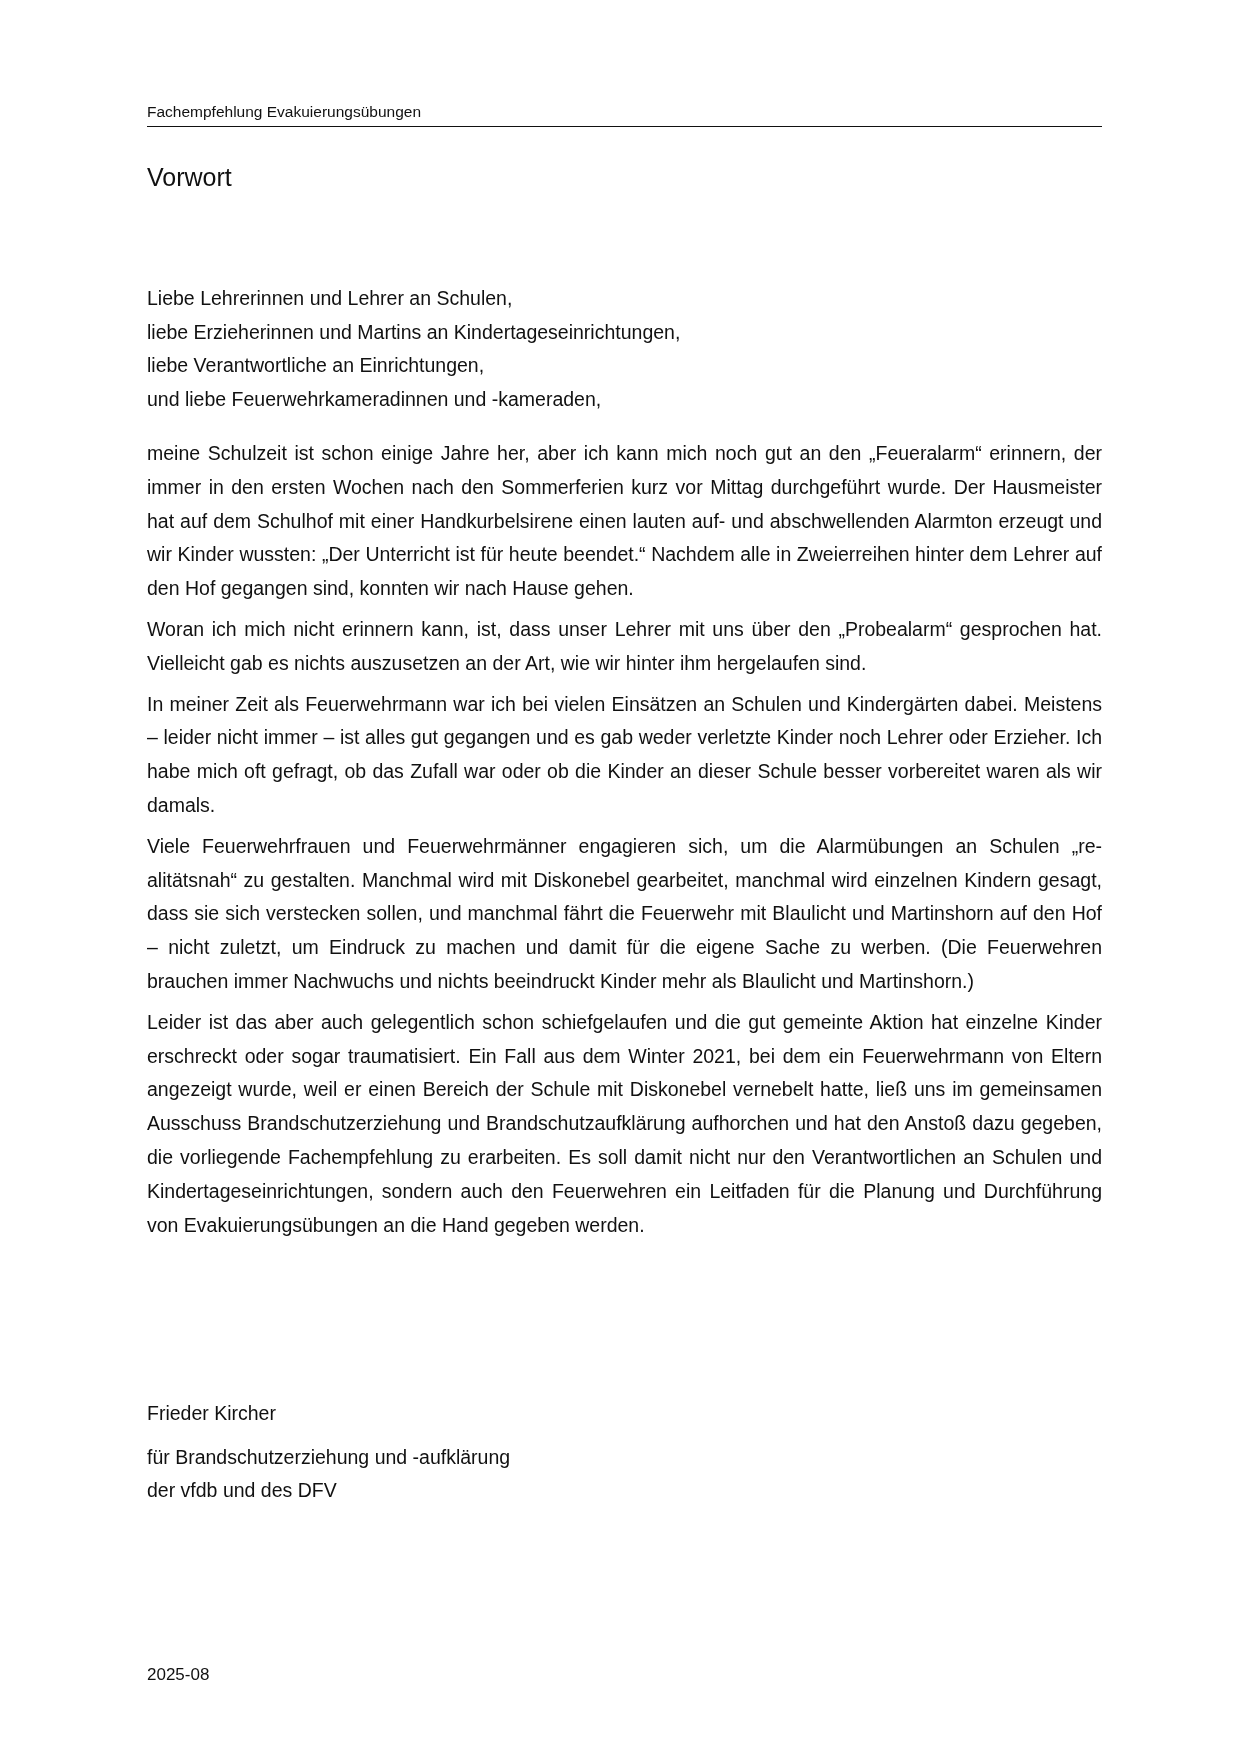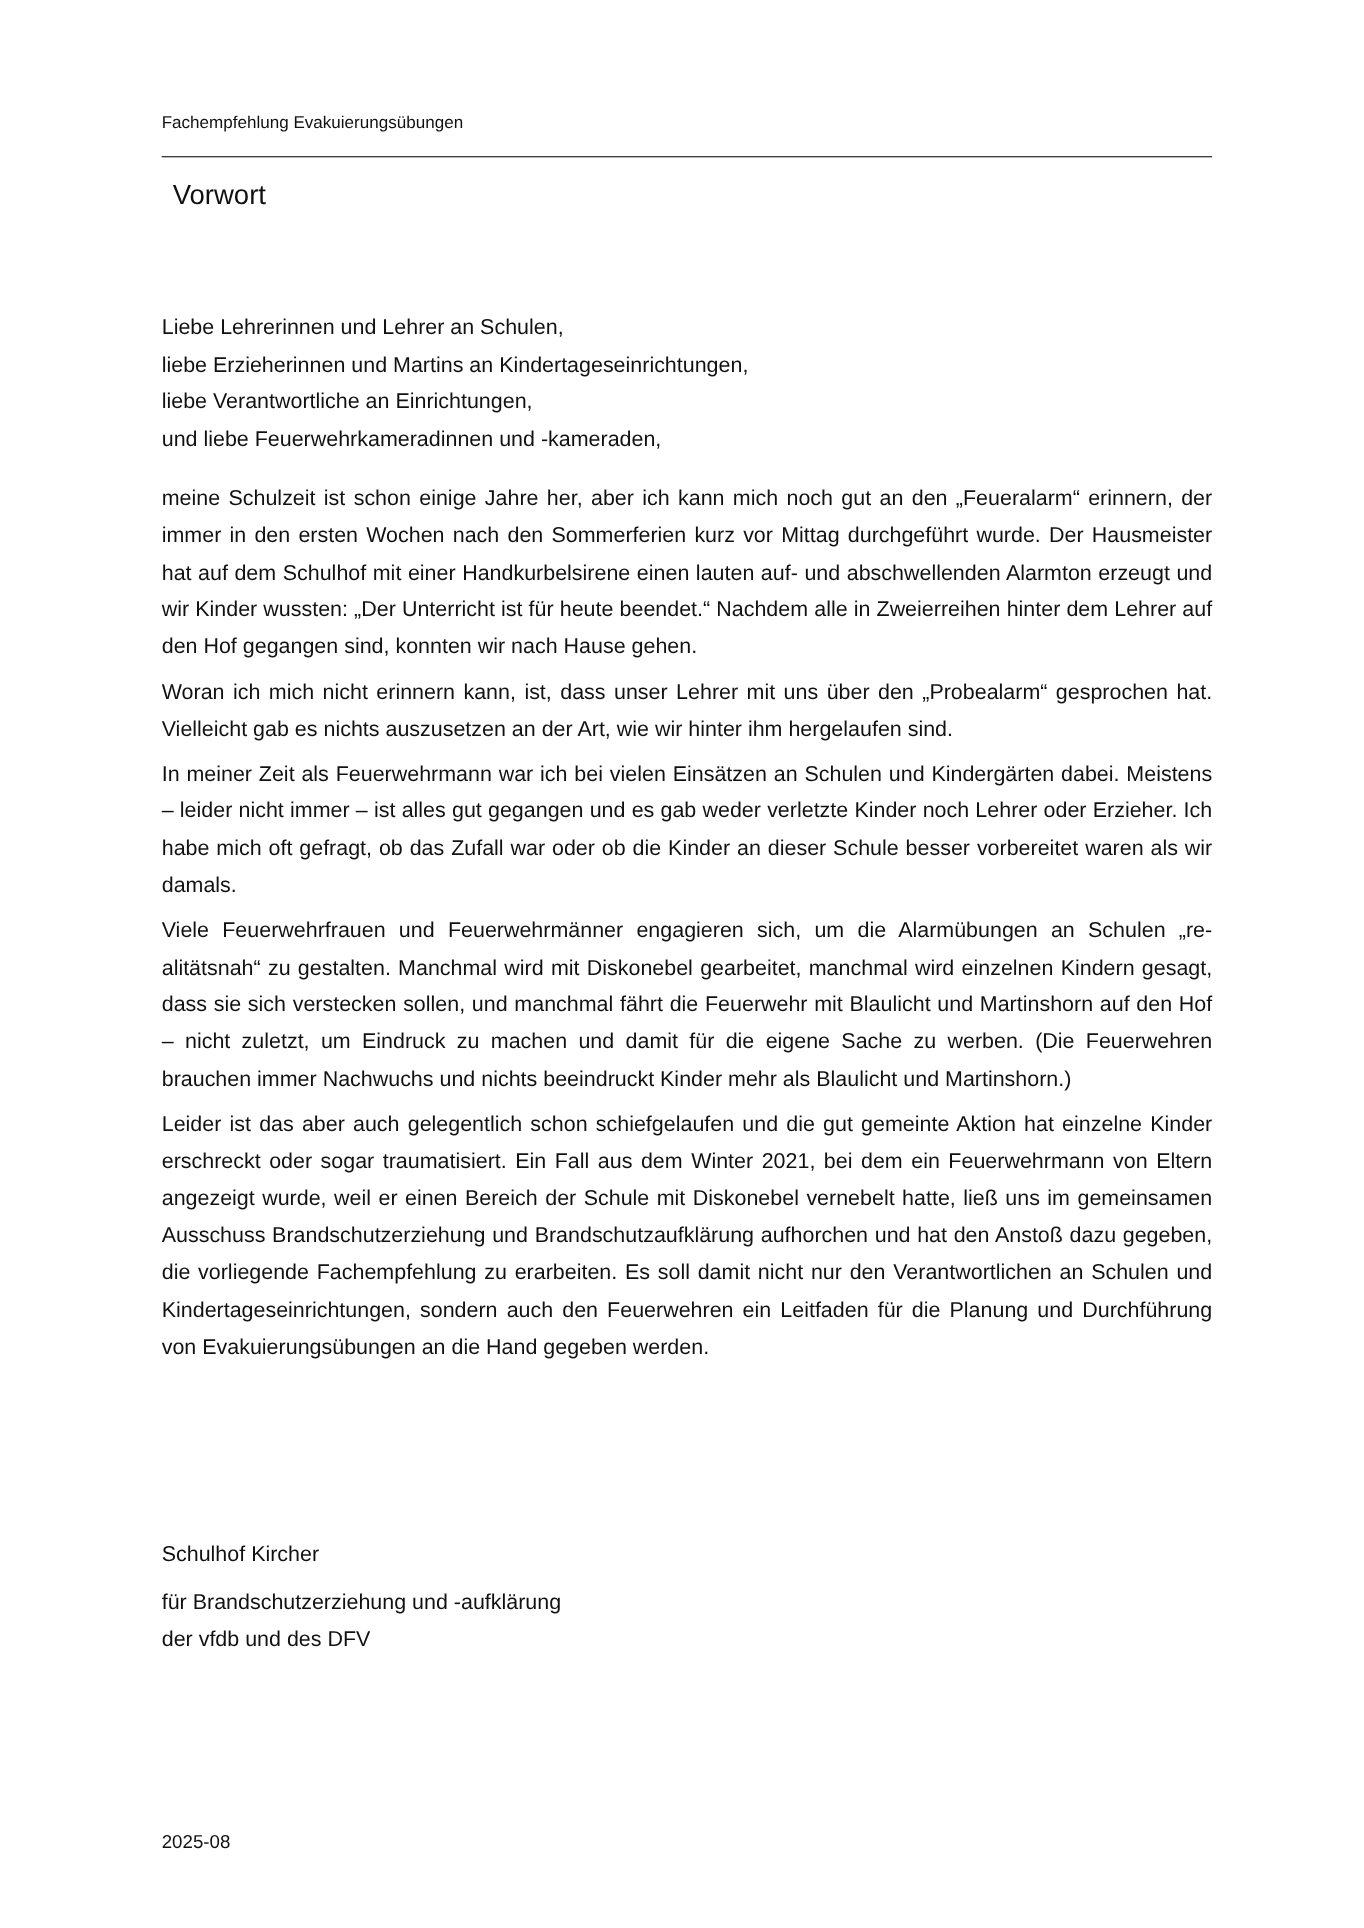--- a/index.html
+++ b/index.html
@@ -2,25 +2,25 @@
 <html><head>
 <meta charset="utf-8">
 <style>
   html, body { margin: 0; padding: 0; background: #ffffff; }
   body {
     width: 1240px; height: 1753px; position: relative; overflow: hidden;
     font-family: "Liberation Sans", "DejaVu Sans", sans-serif; color: #111111;
   }
   .header {
     position: absolute; left: 147px; top: 102px; width: 955px;
-    font-size: 15.5px; line-height: 20px; padding-bottom: 20px;
+    font-size: 15.5px; line-height: 20px; padding-bottom: 4px;
     border-bottom: 1.5px solid #111111;
   }
   .title {
-    position: absolute; left: 157px; top: 162px;
+    position: absolute; left: 147px; top: 162px;
     font-size: 25px; line-height: 30px; font-weight: normal; margin: 0;
   }
   .salutation {
     position: absolute; left: 147px; top: 266px; width: 955px;
     font-size: 19.5px; line-height: 33.7px; margin-top: 16px;
   }
   .salutation div { white-space: nowrap; }
   .body {
     position: absolute; left: 147px; top: 437px; width: 955px;
     font-size: 19.5px; line-height: 33.8px; text-align: justify;
@@ -53,18 +53,18 @@
 
 <div class="body">
   <p>meine Schulzeit ist schon einige Jahre her, aber ich kann mich noch gut an den „Feueralarm“ erinnern, der immer in den ersten Wochen nach den Sommerferien kurz vor Mittag durchgeführt wurde. Der Hausmeister hat auf dem Schulhof mit einer Handkurbelsirene einen lauten auf- und abschwellenden Alarmton erzeugt und wir Kinder wussten: „Der Unterricht ist für heute beendet.“ Nachdem alle in Zweierreihen hinter dem Lehrer auf den Hof gegangen sind, konnten wir nach Hause gehen.</p>
   <p>Woran ich mich nicht erinnern kann, ist, dass unser Lehrer mit uns über den „Probealarm“ gesprochen hat. Vielleicht gab es nichts auszusetzen an der Art, wie wir hinter ihm hergelaufen sind.</p>
   <p>In meiner Zeit als Feuerwehrmann war ich bei vielen Einsätzen an Schulen und Kindergärten dabei. Meistens – leider nicht immer – ist alles gut gegangen und es gab weder verletzte Kinder noch Lehrer oder Erzieher. Ich habe mich oft gefragt, ob das Zufall war oder ob die Kinder an dieser Schule besser vorbereitet waren als wir damals.</p>
   <p>Viele Feuerwehrfrauen und Feuerwehrmänner engagieren sich, um die Alarmübungen an Schulen „re­alitätsnah“ zu gestalten. Manchmal wird mit Diskonebel gearbeitet, manchmal wird einzelnen Kindern gesagt, dass sie sich verstecken sollen, und manchmal fährt die Feuerwehr mit Blaulicht und Martins­horn auf den Hof – nicht zuletzt, um Eindruck zu machen und damit für die eigene Sache zu werben. (Die Feuerwehren brauchen immer Nachwuchs und nichts beeindruckt Kinder mehr als Blaulicht und Martinshorn.)</p>
   <p>Leider ist das aber auch gelegentlich schon schiefgelaufen und die gut gemeinte Aktion hat einzelne Kinder erschreckt oder sogar traumatisiert. Ein Fall aus dem Winter 2021, bei dem ein Feuerwehrmann von Eltern angezeigt wurde, weil er einen Bereich der Schule mit Diskonebel vernebelt hatte, ließ uns im gemeinsamen Ausschuss Brandschutzerziehung und Brandschutzaufklärung aufhorchen und hat den Anstoß dazu gegeben, die vorliegende Fachempfehlung zu erarbeiten. Es soll damit nicht nur den Verantwortlichen an Schulen und Kindertageseinrichtungen, sondern auch den Feuerwehren ein Leit­faden für die Planung und Durchführung von Evakuierungsübungen an die Hand gegeben werden.</p>
 </div>
 
 <div class="signature">
-  <div class="name">Schulhof Kircher</div>
+  <div class="name">Frieder Kircher</div>
   <div>für Brandschutzerziehung und -aufklärung</div>
   <div>der vfdb und des DFV</div>
 </div>
 
 <div class="footer">2025-08</div>
 
 </body></html>

